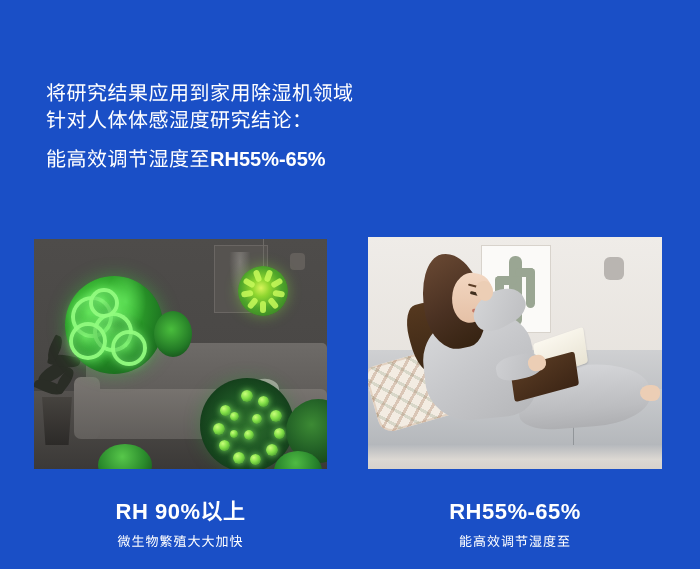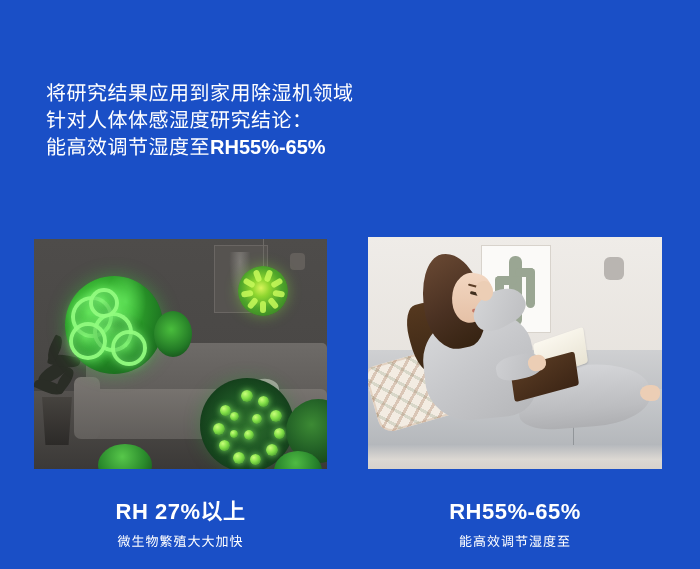--- a/index.html
+++ b/index.html
@@ -43,21 +43,21 @@
     width: 420px;
   }
   .body-line {
     color: #ffffff;
     font-size: 20px;
     line-height: 27px;
     letter-spacing: 0.5px;
     white-space: nowrap;
   }
   .body-line.light { font-weight: 400; }
-  .body-line.mixed { font-weight: 400; }
+  .body-line.mixed { font-weight: 400; margin-top: 12px; }
   .body-line.mixed .strong { font-weight: 700; letter-spacing: 0px; }
   .body-line.bold { font-weight: 700; }
 
   
   .photo {
     position: absolute;
     overflow: hidden;
   }
   #photo-left {
     left: 34px;
@@ -576,21 +576,21 @@
       <div class="book">
         <div class="book-page"></div>
         <div class="book-cover"></div>
       </div>
       <div class="w-forearm"></div>
       <div class="w-hand"></div>
     </div>
   </div>
 
   <div class="caption" id="caption-left">
-    <div class="caption-title">RH 27%以上</div>
+    <div class="caption-title">RH 90%以上</div>
     <div class="caption-sub">微生物繁殖大大加快</div>
   </div>
 
   <div class="caption" id="caption-right">
     <div class="caption-title">RH55%-65%</div>
     <div class="caption-sub">能高效调节湿度至</div>
   </div>
 
 </div>
 

